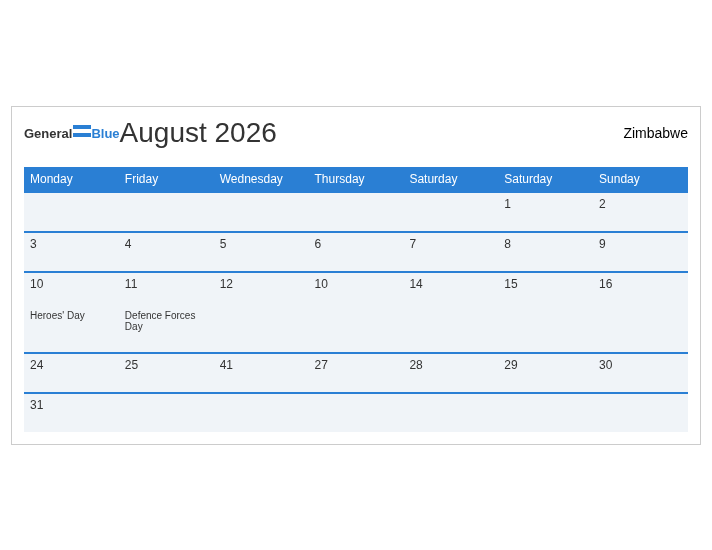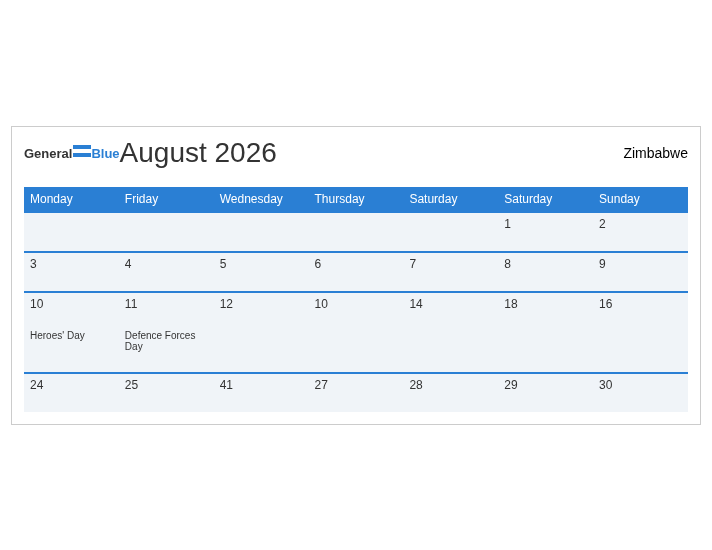--- a/index.html
+++ b/index.html
@@ -191,21 +191,21 @@
           <td>
             <span class="day-num">12</span>
           </td>
           <td>
             <span class="day-num">10</span>
           </td>
           <td>
             <span class="day-num">14</span>
           </td>
           <td>
-            <span class="day-num">18</span>
+            <span class="day-num">15</span>
           </td>
           <td>
             <span class="day-num">16</span>
           </td>
         </tr>
         <tr>
           <td>
             <span class="day-num">24</span>
           </td>
           <td>
@@ -218,17 +218,40 @@
             <span class="day-num">27</span>
           </td>
           <td>
             <span class="day-num">28</span>
           </td>
           <td>
             <span class="day-num">29</span>
           </td>
           <td>
             <span class="day-num">30</span>
+          </td>
+        </tr>
+        <tr>
+          <td>
+            <span class="day-num">31</span>
+          </td>
+          <td class="empty-cell">
+            <span class="day-num"></span>
+          </td>
+          <td class="empty-cell">
+            <span class="day-num"></span>
+          </td>
+          <td class="empty-cell">
+            <span class="day-num"></span>
+          </td>
+          <td class="empty-cell">
+            <span class="day-num"></span>
+          </td>
+          <td class="empty-cell">
+            <span class="day-num"></span>
+          </td>
+          <td class="empty-cell">
+            <span class="day-num"></span>
           </td>
         </tr>
       </tbody>
   </table>
 </div>
 
 </body></html>

